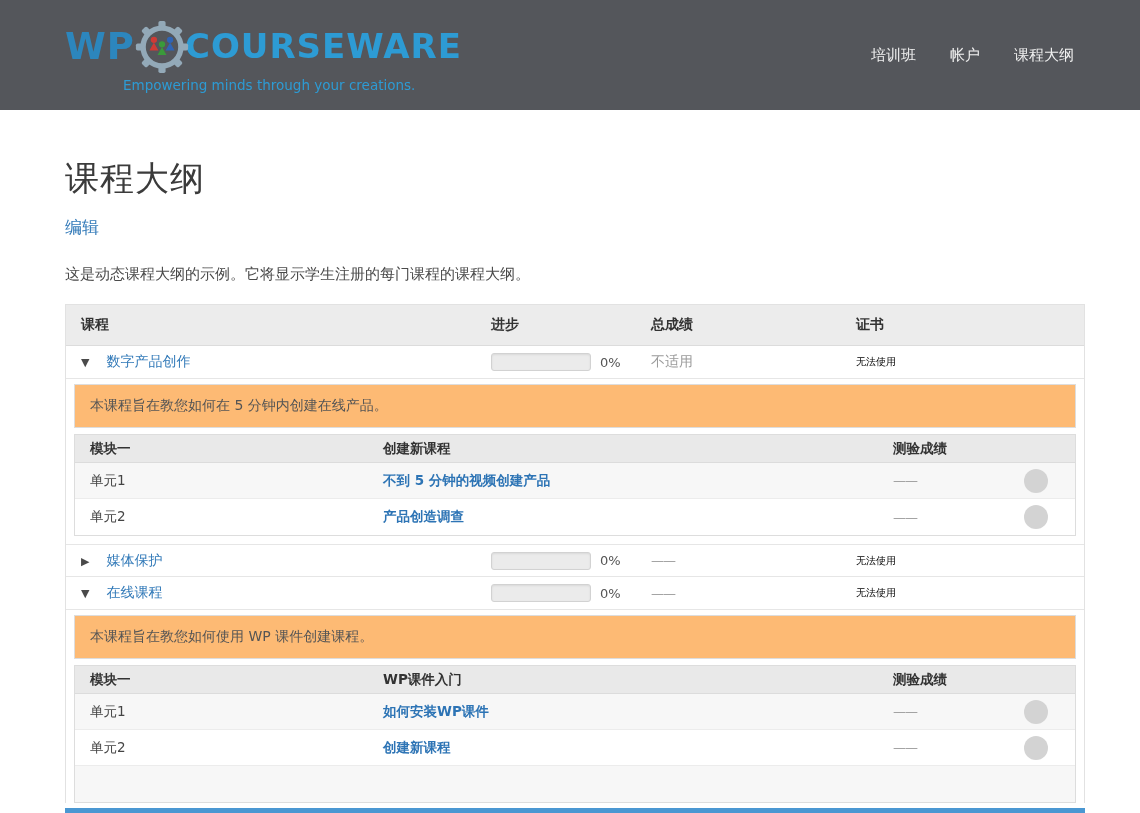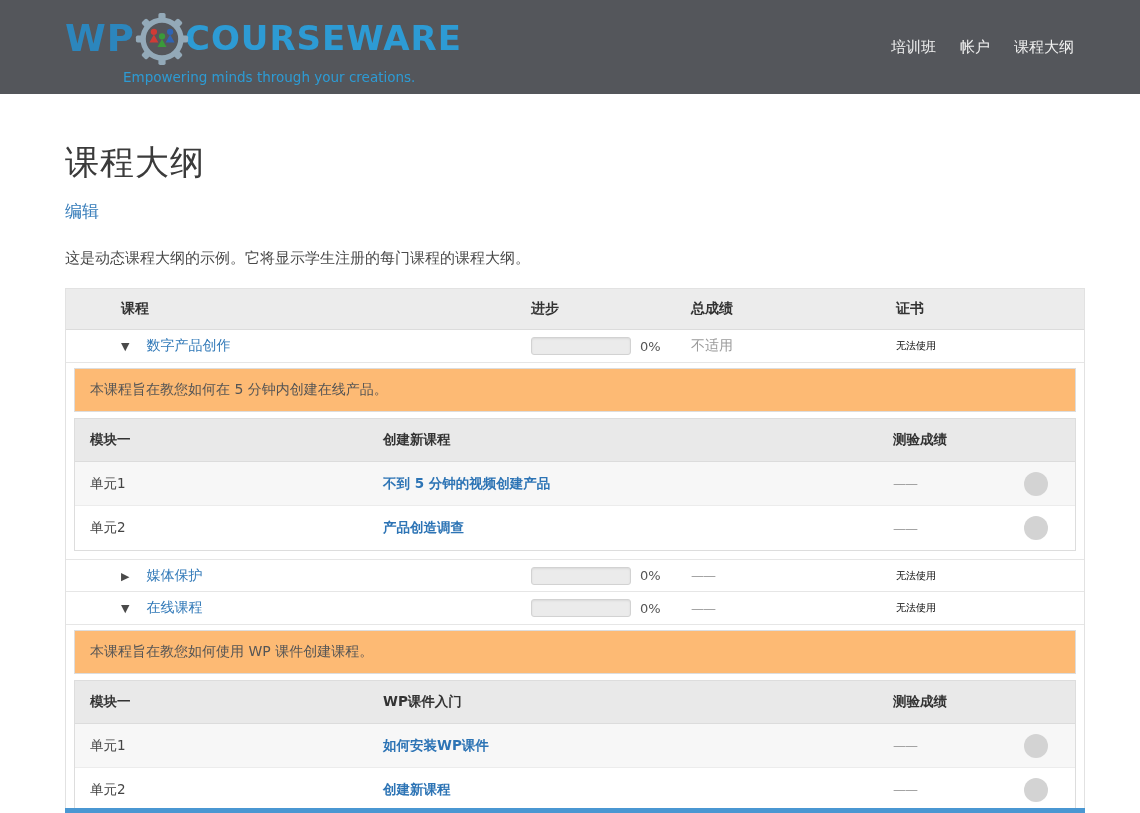--- a/index.html
+++ b/index.html
@@ -4,37 +4,37 @@
 <style>
   * { box-sizing: border-box; margin: 0; padding: 0; }
   html, body {
     width: 1140px; height: 813px;
     font-family: "DejaVu Sans", "Liberation Sans", sans-serif;
     background: #ffffff; overflow: hidden; position: relative;
   }
 
   
   .site-header {
-    height: 94px; background: #54565b;
+    height: 110px; background: #54565b;
     display: flex; align-items: center; justify-content: space-between;
     padding: 0 66px 0 65px;
   }
   .logo { display: flex; flex-direction: column; cursor: pointer; }
   .logo-row { display: flex; align-items: center; line-height: 1; }
   .logo-wp {
     font-size: 37px; font-weight: bold; color: #2c86bd; letter-spacing: 1px;
   }
   .logo-gear { margin: 0 -6px 0 -2px; position: relative; top: 2px; }
   .logo-cw {
     font-size: 34px; font-weight: bold; color: #2d9bd4; letter-spacing: 1px;
   }
   .logo-tagline {
     font-size: 13.5px; color: #2d9bd4; margin-top: 2px; padding-left: 58px;
   }
-  .top-nav { display: flex; gap: 24px; }
+  .top-nav { display: flex; gap: 34px; }
   .top-nav a {
     color: #f0f0f0; text-decoration: none; font-size: 15px; cursor: pointer;
   }
 
   
   .page { padding: 0 55px 0 65px; }
   .page-title {
     font-size: 34px; font-weight: 400; color: #3b3b3b;
     margin: 46px 0 14px 0; letter-spacing: 1px;
   }
@@ -42,21 +42,20 @@
     display: inline-block; color: #3179b8; font-size: 17px;
     text-decoration: none; cursor: pointer;
   }
   .page-desc { font-size: 15px; color: #4a4a4a; margin: 26px 0 20px 0; }
 
   
   .outline-table { width: 1020px; border: 1px solid #e2e2e2; border-bottom: none; }
   .grid-outer {
     display: grid; grid-template-columns: 410px 160px 205px 1fr;
     align-items: center;
-    padding-left: 40px;
   }
   .thead-row {
     background: #ececec; height: 41px; border-bottom: 1px solid #dcdcdc;
     font-weight: bold; font-size: 14px; color: #333;
   }
   .cell { padding-left: 15px; }
   .course-row {
     height: 33px; border-bottom: 1px solid #e6e6e6; font-size: 14px;
     background: #fff;
   }
@@ -81,24 +80,24 @@
   .detail-desc {
     border: 1px solid #ddd; background: #fdba74; padding: 12px 15px;
     font-size: 14px; color: #555; margin-bottom: 6px;
   }
   .module-table { border: 1px solid #ddd; }
   .grid-inner {
     display: grid; grid-template-columns: 293px 510px 1fr 78px;
     align-items: center;
   }
   .module-head {
-    background: #e9e9e9; height: 43px; border-bottom: 1px solid #dcdcdc;
+    background: #e9e9e9; height: 28px; border-bottom: 1px solid #dcdcdc;
     font-weight: bold; font-size: 13.5px; color: #333;
   }
-  .unit-row { height: 44px; border-bottom: 1px solid #ececec; font-size: 13.5px; color: #444; background:#fff; }
+  .unit-row { height: 36px; border-bottom: 1px solid #ececec; font-size: 13.5px; color: #444; background:#fff; }
   .unit-row:nth-child(even) { background: #f7f7f7; }
   .unit-row:last-child { border-bottom: none; }
   .unit-link { color: #2d74b5; font-weight: bold; text-decoration: none; font-size: 13.5px; cursor: pointer; }
   .circle-cell { display: flex; justify-content: center; }
   .quiz-circle { width: 24px; height: 24px; border-radius: 50%; background: #d3d3d3; }
 
   .bottom-strip {
     position: absolute; left: 65px; bottom: 0; width: 1020px; height: 5px;
     background: #4a97d2;
   }

